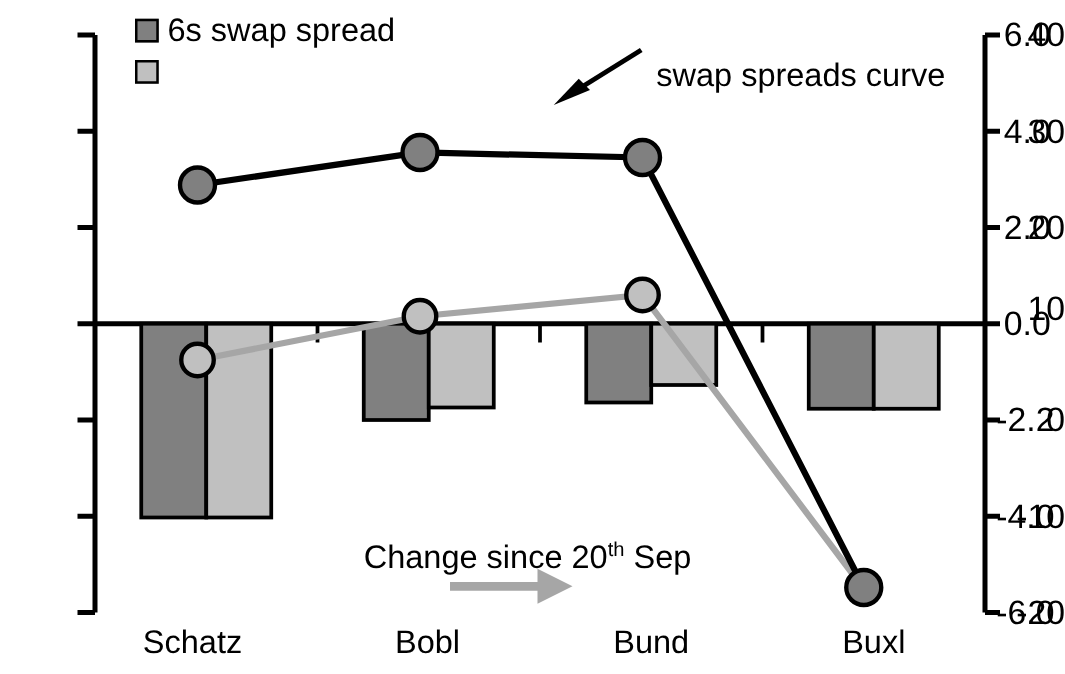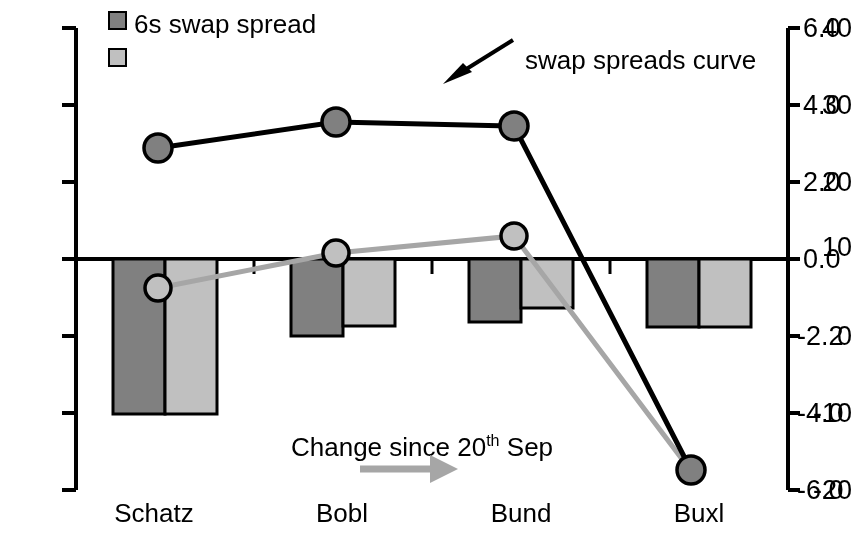--- a/index.html
+++ b/index.html
@@ -28,21 +28,21 @@
     position: absolute;
     font-size: 26px;
     color: #000;
     text-align: center;
     white-space: nowrap;
     line-height: 1;
   }
   .legend-row {
     position: absolute;
     display: flex;
-    align-items: flex-start;
+    align-items: center;
     white-space: nowrap;
   }
   .legend-swatch {
     width: 19px;
     height: 19px;
     border: 2px solid #000;
     box-sizing: border-box;
     margin-right: 7px;
     flex: none;
   }

